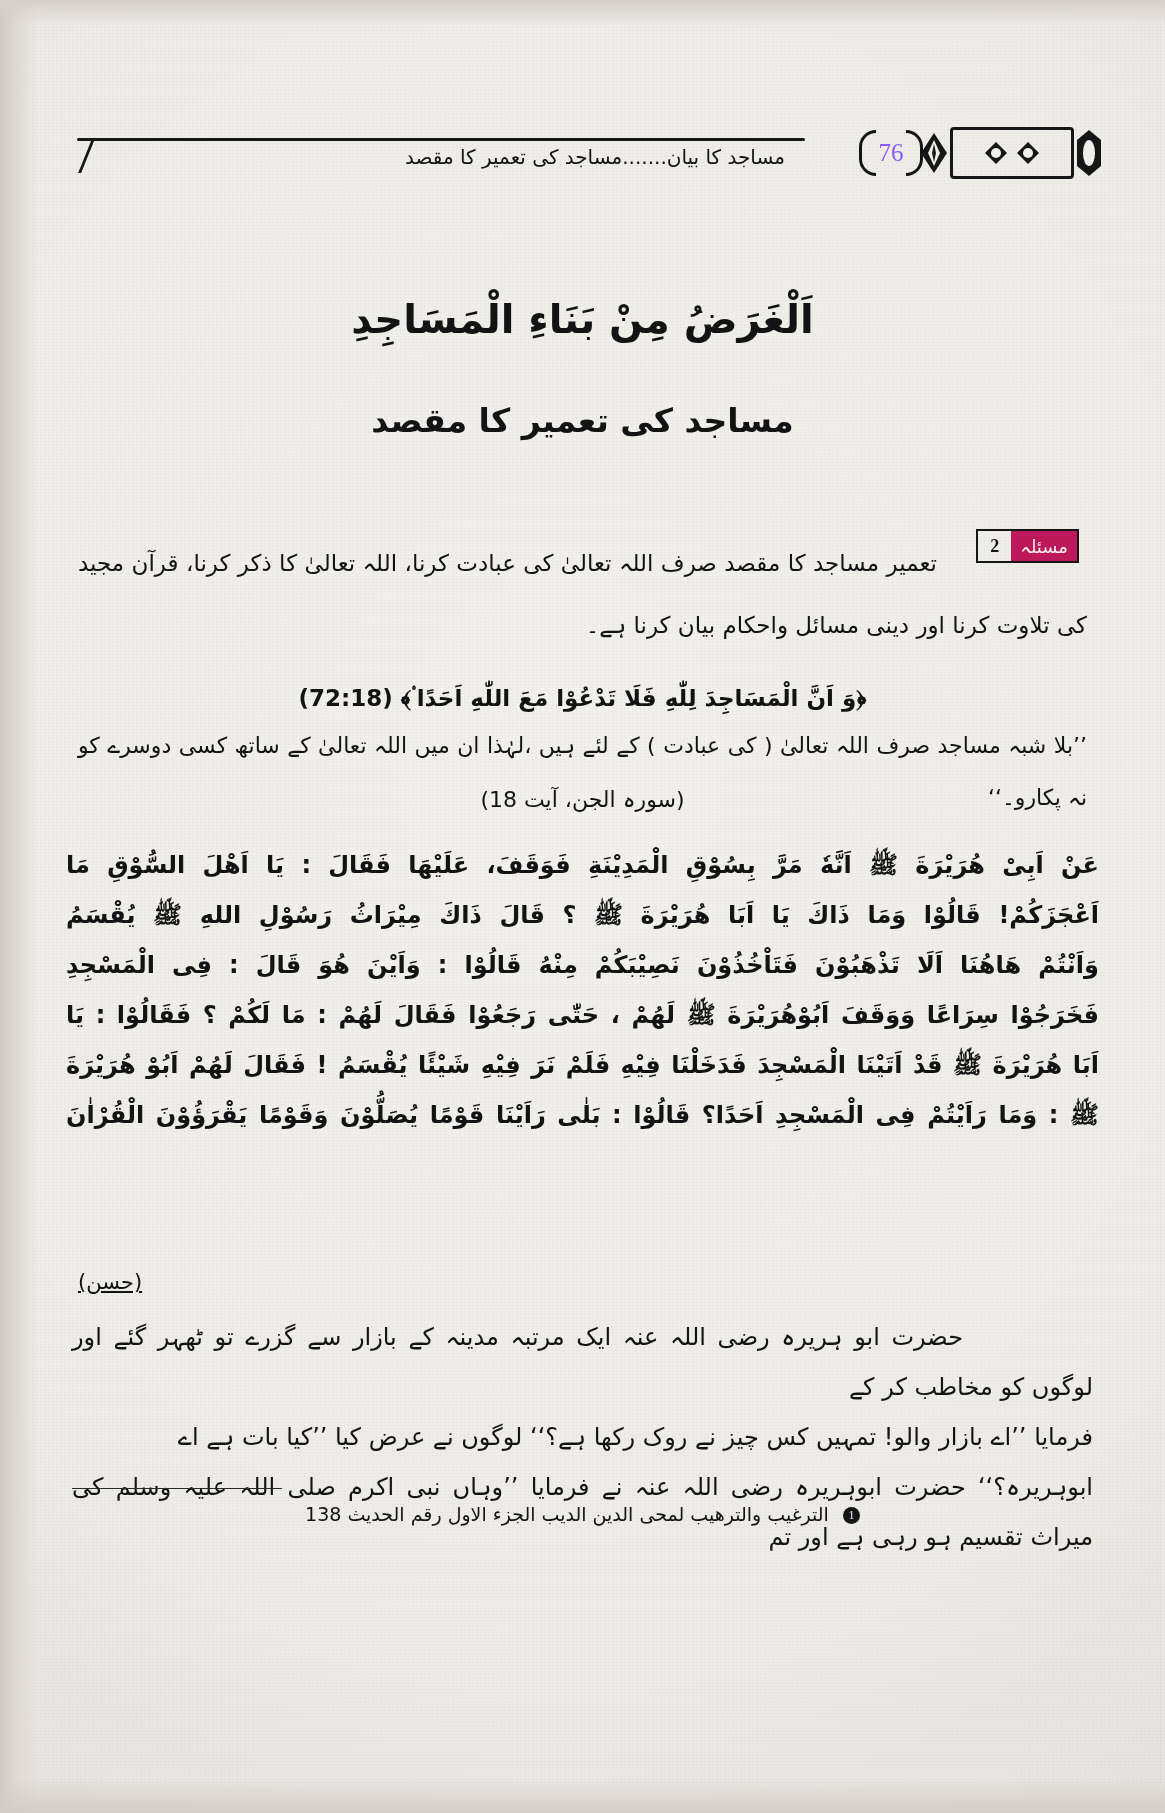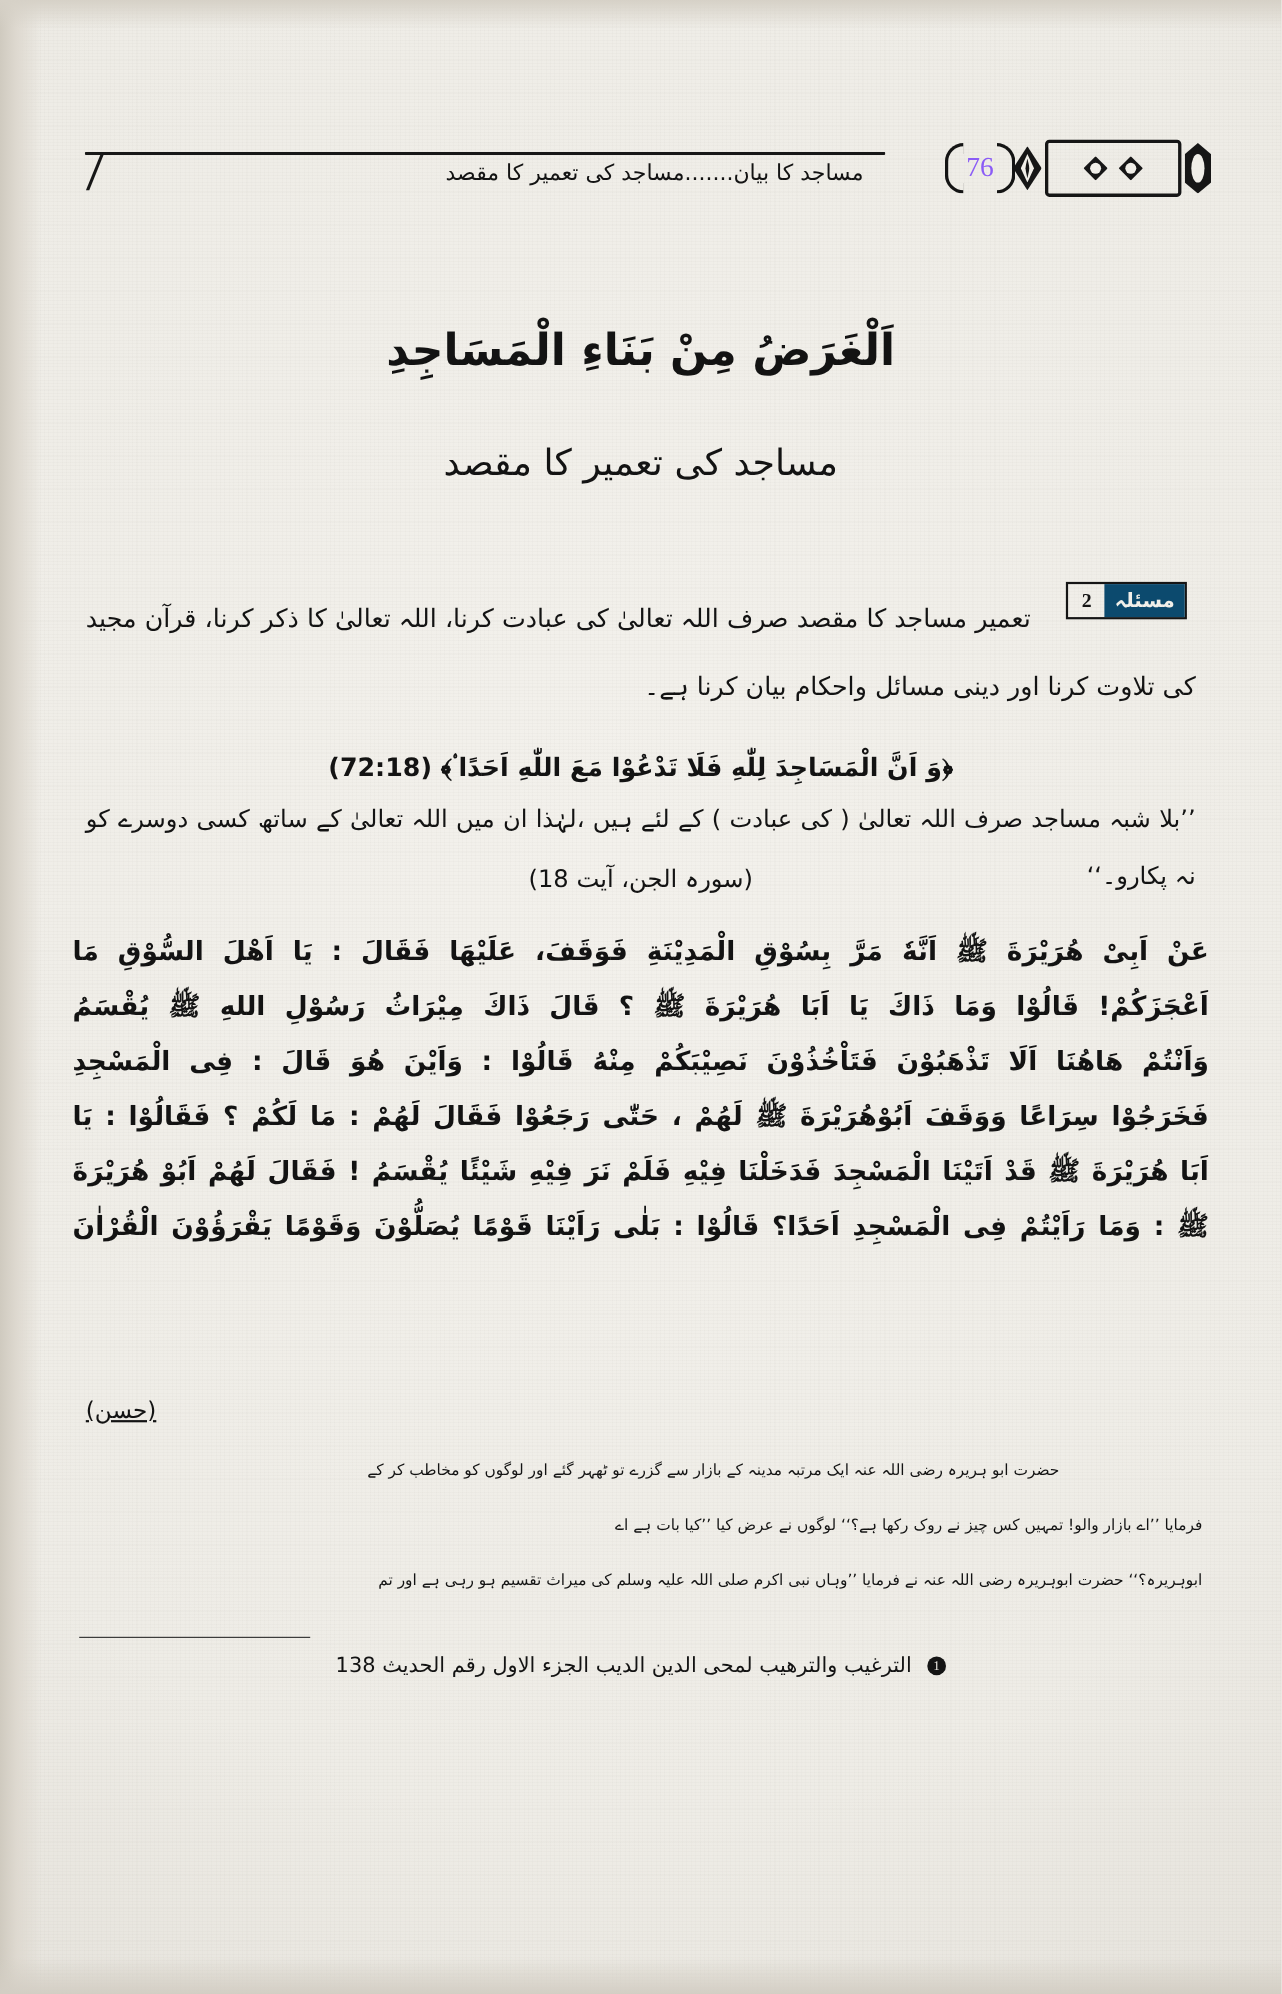--- a/index.html
+++ b/index.html
@@ -127,32 +127,32 @@
     text-align:center;
     font-size:40px;line-height:1.35;
     font-family:"DejaVu Sans","Liberation Sans",sans-serif;
     font-weight:700;
     letter-spacing:1px;
   }
   .title-ur{
     position:absolute;top:378px;left:0;right:0;
     text-align:center;
     font-size:33px;line-height:1.4;
-    font-weight:400;
+    font-weight:700;
   }
 
   
   .masala-badge{
     position:absolute;top:509px;right:86px;
     display:flex;align-items:stretch;height:30px;
     border:2px solid #151515;
   }
   .masala-badge .lbl{
-    background:#0c4a6e;color:#f1efe9;
-    font-size:18px;font-weight:700;
+    background:#be185d;color:#f1efe9;
+    font-size:18px;font-weight:400;
     padding:0 9px;display:flex;align-items:center;
   }
   .masala-badge .num{
     background:transparent;color:#151515;
     font-size:18px;font-weight:700;
     padding:0 12px;display:flex;align-items:center;
     font-family:"Liberation Serif",serif;
   }
 
   .para-ur{
@@ -195,21 +195,21 @@
   .hadith .ln.last{text-align:center;}
   .grade{
     position:absolute;top:1250px;left:78px;
     font-size:21px;
     text-decoration:underline;
   }
 
   
   .trans{
     position:absolute;top:1292px;right:72px;left:72px;
-    font-size:14px;line-height:50px;
+    font-size:24px;line-height:50px;
     text-align:justify;
   }
   .trans .ln{display:block;}
   .trans .ln.first{text-indent:130px;}
 
   
   .fn-rule{
     position:absolute;left:72px;top:1468px;width:210px;
     border-top:1.5px solid #2a2a2a;
   }

